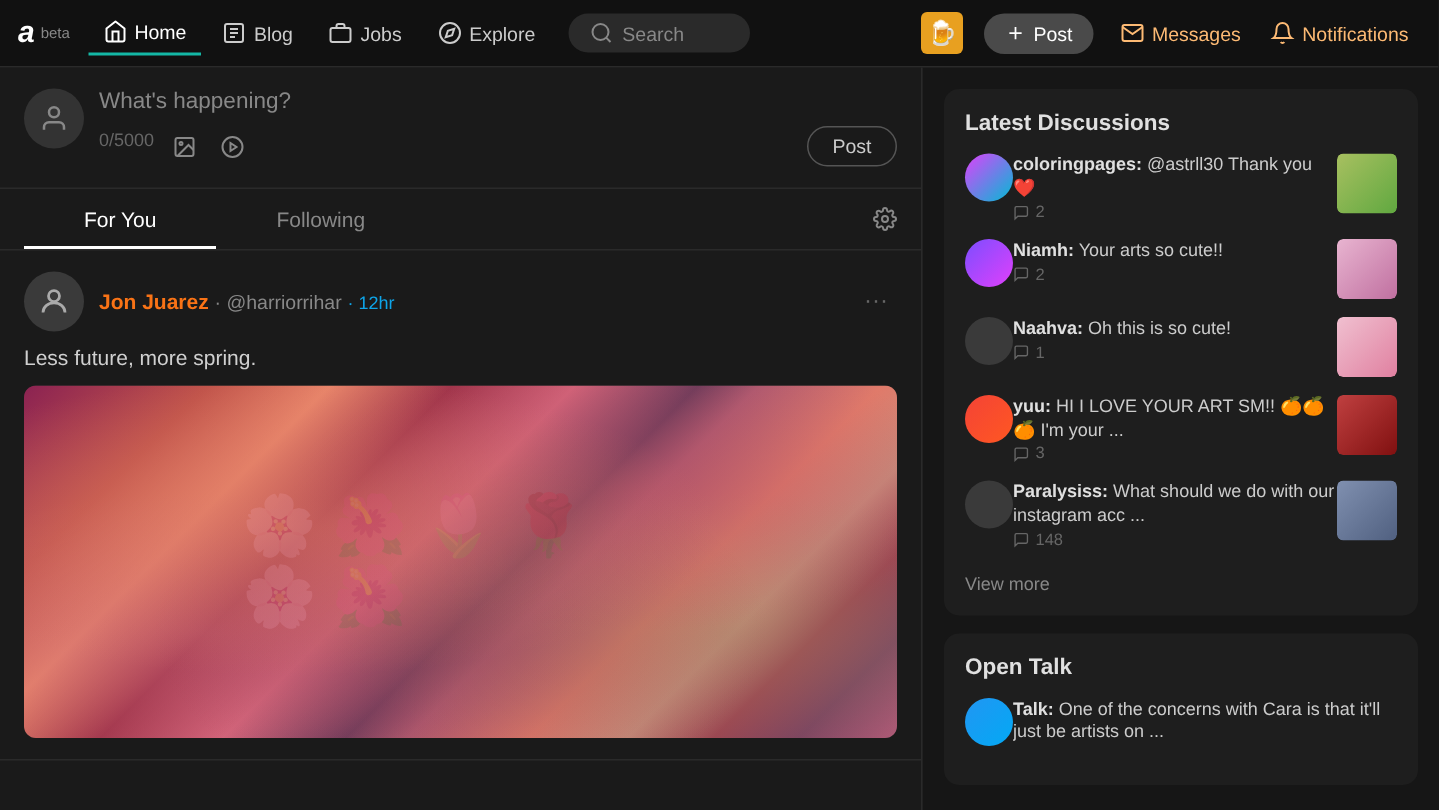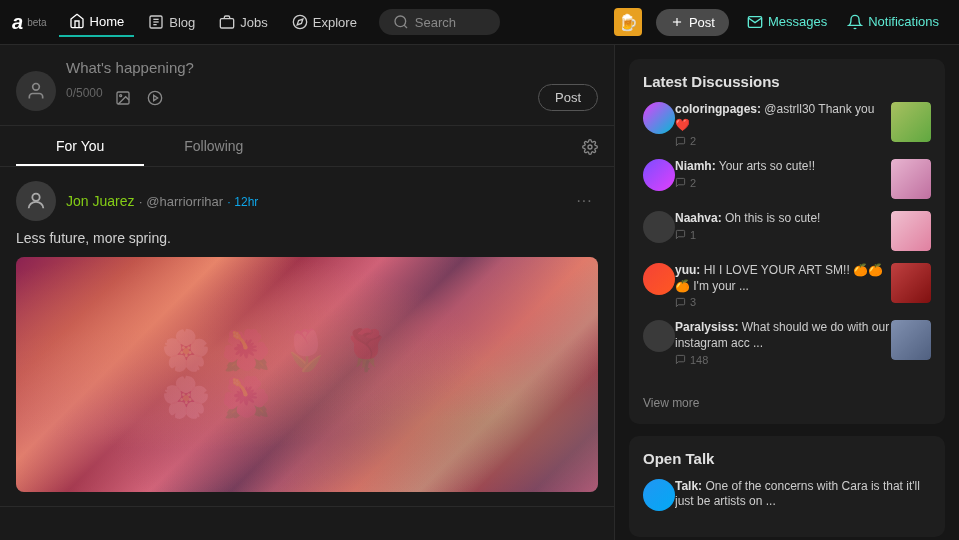--- a/index.html
+++ b/index.html
@@ -88,23 +88,23 @@
       color: #fff;
       padding: 6px 14px;
       border-radius: 20px;
       cursor: pointer;
       font-size: 13px;
       font-weight: 500;
       margin: 0 6px;
     }
     .nav-messages, .nav-notifications {
       display: flex;
-      align-items: flex-start;
+      align-items: center;
       gap: 5px;
-      color: #5eead4;
+      color: #fdba74;
       cursor: pointer;
       padding: 6px 8px;
       border-radius: 6px;
       font-size: 13px;
     }
 
     
     .main-layout {
       display: flex;
       height: calc(540px - 45px);
@@ -121,21 +121,21 @@
     .feed-col::-webkit-scrollbar-thumb { background: #333; }
 
     
     .post-box {
       padding: 14px 16px;
       border-bottom: 1px solid #2a2a2a;
     }
     .post-box-inner {
       display: flex;
       gap: 10px;
-      align-items: flex-end;
+      align-items: flex-start;
     }
     .avatar-circle {
       width: 40px;
       height: 40px;
       border-radius: 50%;
       background: #333;
       display: flex;
       align-items: center;
       justify-content: center;
       flex-shrink: 0;
@@ -241,22 +241,22 @@
       flex-shrink: 0;
       overflow: hidden;
       display: flex;
       align-items: center;
       justify-content: center;
     }
     .post-author-info {
       flex: 1;
     }
     .post-author-name {
-      font-weight: 400;
-      color: #84cc16;
+      font-weight: 700;
+      color: #f97316;
       font-size: 14px;
     }
     .post-author-handle {
       color: #888;
       font-size: 13px;
     }
     .post-timestamp {
       color: #0ea5e9;
       font-size: 12px;
     }
@@ -390,21 +390,21 @@
       width: 40px;
       height: 40px;
       border-radius: 4px;
       flex-shrink: 0;
       overflow: hidden;
     }
     .view-more {
       color: #888;
       font-size: 12px;
       cursor: pointer;
-      margin-top: 18px;
+      margin-top: 4px;
       display: inline-block;
     }
 
     
     .av-colorful { background: linear-gradient(135deg, #e040fb, #00bcd4); }
     .av-purple { background: linear-gradient(135deg, #7c4dff, #e040fb); }
     .av-red { background: linear-gradient(135deg, #f44336, #ff5722); }
     .av-gray { background: #3a3a3a; }
     .av-blue { background: linear-gradient(135deg, #2196f3, #03a9f4); }
 

